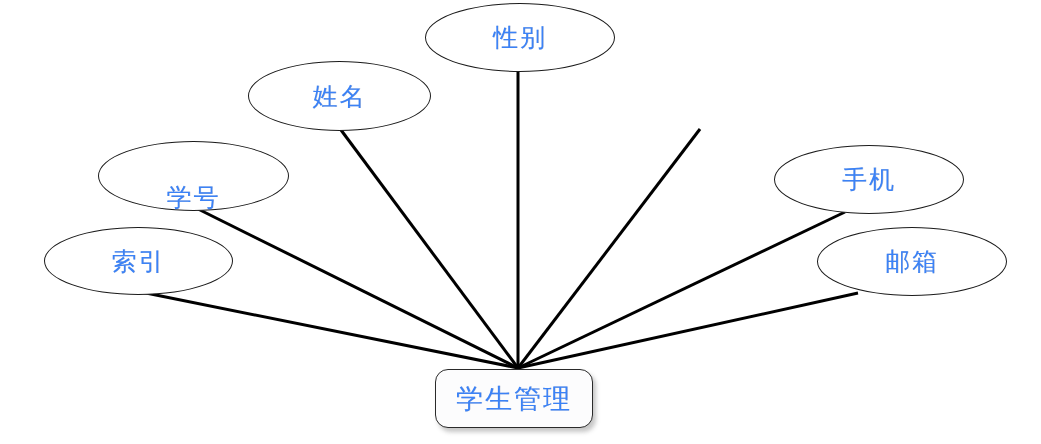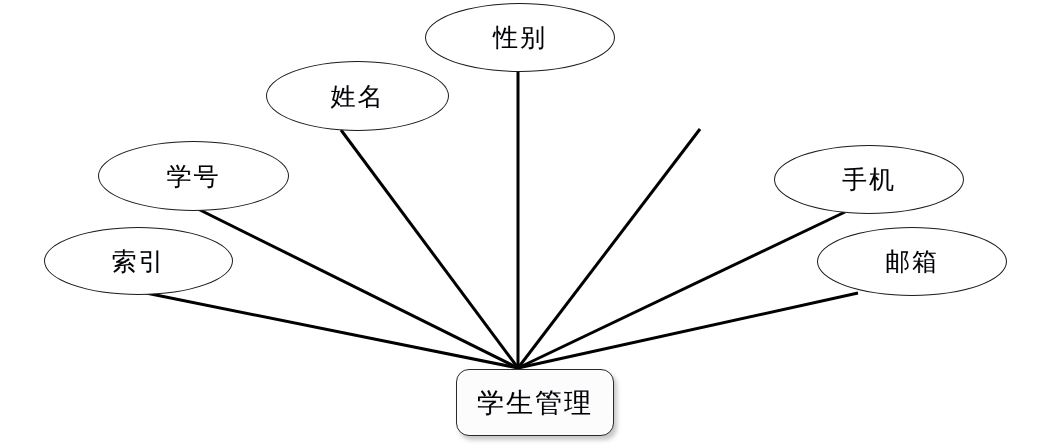--- a/index.html
+++ b/index.html
@@ -23,21 +23,21 @@
     top: 0;
     width: 1041px;
     height: 444px;
   }
   .node {
     position: absolute;
     box-sizing: border-box;
     display: flex;
     align-items: center;
     justify-content: center;
-    color: #000000;
+    color: #3b82f6;
   }
   .attribute-node {
     border: 1.4px solid #1b1b1b;
     border-radius: 50%;
     background: #ffffff;
     font-size: 25px;
     letter-spacing: 2px;
     font-family: "DejaVu Serif", "Liberation Serif", serif;
     z-index: 3;
   }
@@ -76,38 +76,38 @@
         <line x1="700" y1="129" x2="518" y2="368" stroke="#000000" stroke-width="3"></line>
         <line x1="845" y1="212" x2="518" y2="368" stroke="#000000" stroke-width="3"></line>
         <line x1="858" y1="293" x2="518" y2="368" stroke="#000000" stroke-width="3"></line>
       </g>
   </svg>
 
   <div class="node attribute-node" style="left: 44px; top: 227px; width: 189px; height: 68px; font-family: Liberation Serif, serif;">
     <span class="attribute-label">索引</span>
   </div>
 
-  <div class="node attribute-node" style="left: 98px; top: 141px; width: 191px; height: 70px;">
+  <div class="node attribute-node" style="left: 98px; top: 141px; width: 191px; height: 70px; align-items: flex-end;">
     <span class="attribute-label">学号</span>
   </div>
 
-  <div class="node attribute-node" style="left: 266px; top: 61px; width: 183px; height: 70px;">
+  <div class="node attribute-node" style="left: 248px; top: 61px; width: 183px; height: 70px;">
     <span class="attribute-label">姓名</span>
   </div>
 
   <div class="node attribute-node" style="left: 425px; top: 3px; width: 190px; height: 69px;">
     <span class="attribute-label">性别</span>
   </div>
 
 
   <div class="node attribute-node" style="left: 774px; top: 145px; width: 190px; height: 69px;">
     <span class="attribute-label">手机</span>
   </div>
 
   <div class="node attribute-node" style="left: 817px; top: 227px; width: 190px; height: 69px; text-align: right;">
     <span class="attribute-label">邮箱</span>
   </div>
 
-  <div class="node entity-node" id="entity-node" style="left: 456px; top: 369px; width: 158px; height: 67px;">
+  <div class="node entity-node" id="entity-node" style="left: 435px; top: 369px; width: 158px; height: 59px;">
     <span class="entity-label">学生管理</span>
   </div>
 
 </div>
 
 </body></html>

